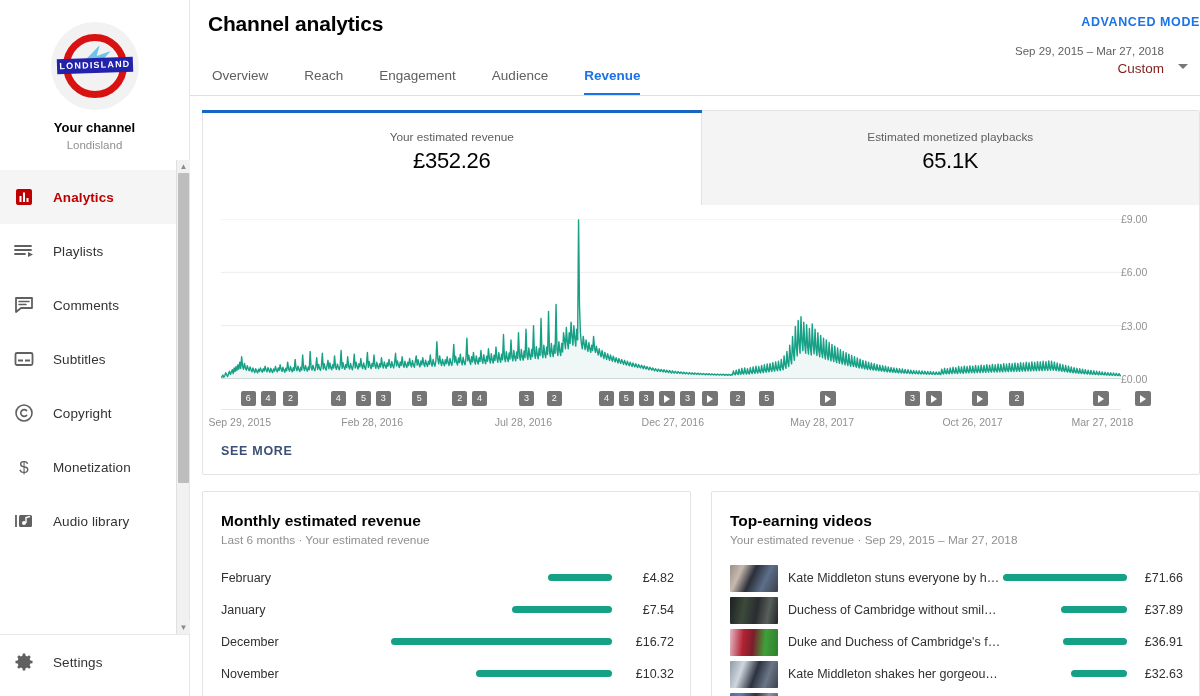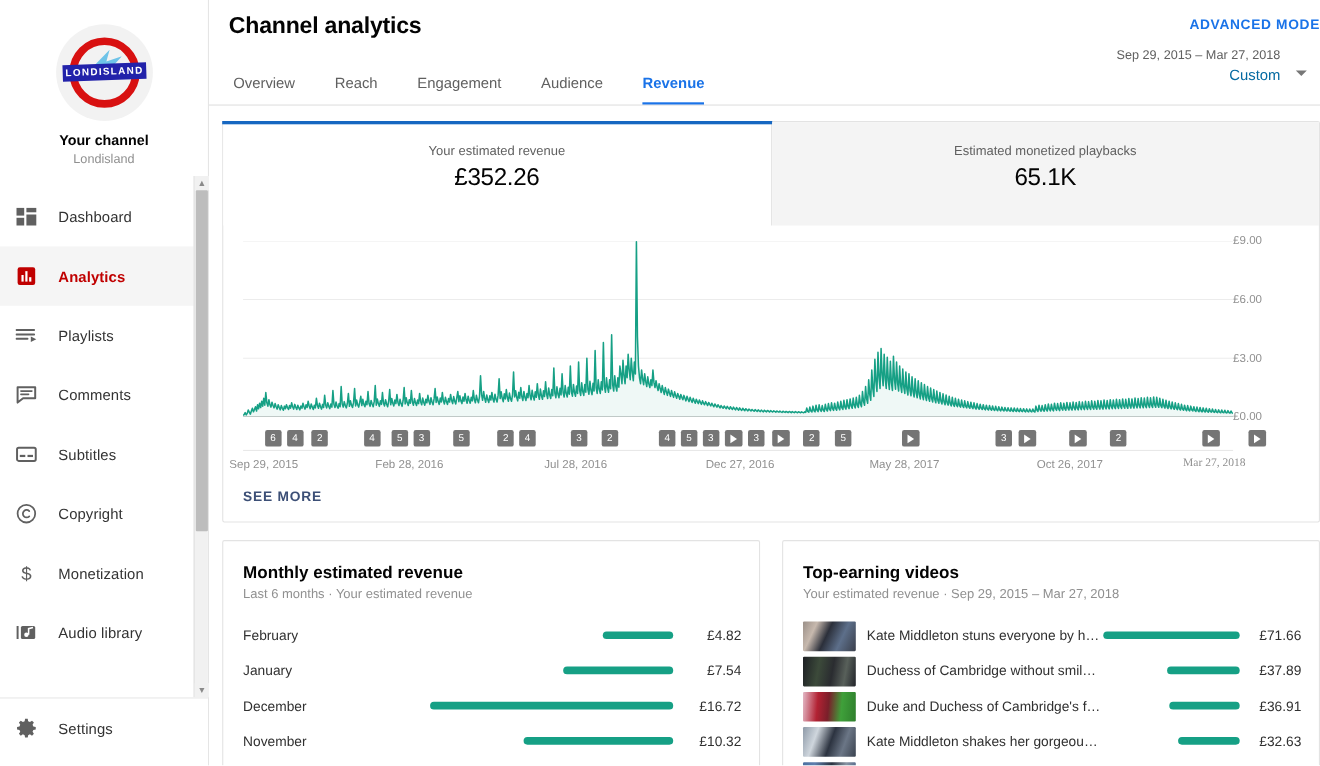--- a/index.html
+++ b/index.html
@@ -143,21 +143,21 @@
     position: absolute; right: 0px; top: 15px;
     font-size: 12.5px; font-weight: bold; color: #1a73e8;
     letter-spacing: .6px; cursor: pointer; text-align: center;
   }
   .date-range {
     position: absolute; right: 12px; top: 44px;
     text-align: right; cursor: pointer;
     padding-right: 24px;
   }
   .date-range .dr-range { font-size: 11.5px; color: #606060; line-height: 15px; }
-  .date-range .dr-label { font-size: 13.5px; color: #0369a1; line-height: 20px; }
+  .date-range .dr-label { font-size: 13.5px; color: #7f1d1d; line-height: 20px; }
   .dr-caret {
     position: absolute; right: 0px; top: 20px;
     width: 0; height: 0;
     border-left: 5px solid transparent;
     border-right: 5px solid transparent;
     border-top: 5px solid #777;
   }
   .tabs { display: flex; position: absolute; bottom: 0; left: 18px; }
   .tab {
     font-size: 13.5px; color: #606060;
@@ -291,31 +291,20 @@
             </div>
         </div>
       </div>
       <div class="channel-name">Your channel</div>
       <div class="channel-sub">Londisland</div>
     </div>
 
     <div class="nav-scroll">
       <div class="nav-list">
 
-        <div class="nav-item">
-          <span class="nav-icon">
-            <span class="ic-dash">
-                <i></i>
-                <i></i>
-                <i></i>
-                <i></i>
-              </span>
-          </span>
-          <span class="nav-label">Dashboard</span>
-        </div>
 
 
         <div class="nav-item active">
           <span class="nav-icon">
             <svg width="20" height="20" viewBox="0 0 20 20">
                 <rect x="2" y="2" width="16" height="16" rx="2" fill="#c00000"></rect>
                 <rect x="5.5" y="9" width="2" height="6" fill="#fff"></rect>
                 <rect x="9" y="5.5" width="2" height="9.5" fill="#fff"></rect>
                 <rect x="12.5" y="11" width="2" height="4" fill="#fff"></rect>
               </svg>
@@ -493,21 +482,21 @@
             <div class="marker play" style="left: 96.9%;"><span class="tri"></span></div>
             <div class="marker play" style="left: 101.6%;"><span class="tri"></span></div>
           </div>
         <div class="xlabels" id="xlabels">
             <div class="xlabel" style="left: 0%; transform: translateX(-20%);">Sep 29, 2015</div>
             <div class="xlabel" style="left: 16.8%;">Feb 28, 2016</div>
             <div class="xlabel" style="left: 33.6%;">Jul 28, 2016</div>
             <div class="xlabel" style="left: 50.2%;">Dec 27, 2016</div>
             <div class="xlabel" style="left: 66.8%;">May 28, 2017</div>
             <div class="xlabel" style="left: 83.5%;">Oct 26, 2017</div>
-            <div class="xlabel" style="left: 100%; transform: translateX(-80%); font-family: Liberation Serif, serif;">Mar 27, 2018</div>
+            <div class="xlabel" style="left: 100%; transform: translateX(-80%);">Mar 27, 2018</div>
           </div>
 
         <div class="see-more">SEE MORE</div>
       </div>
 
       <div class="bottom-row">
 
         <div class="card bcard">
           <div class="bcard-title">Monthly estimated revenue</div>
           <div class="bcard-sub">Last 6 months · Your estimated revenue</div>

